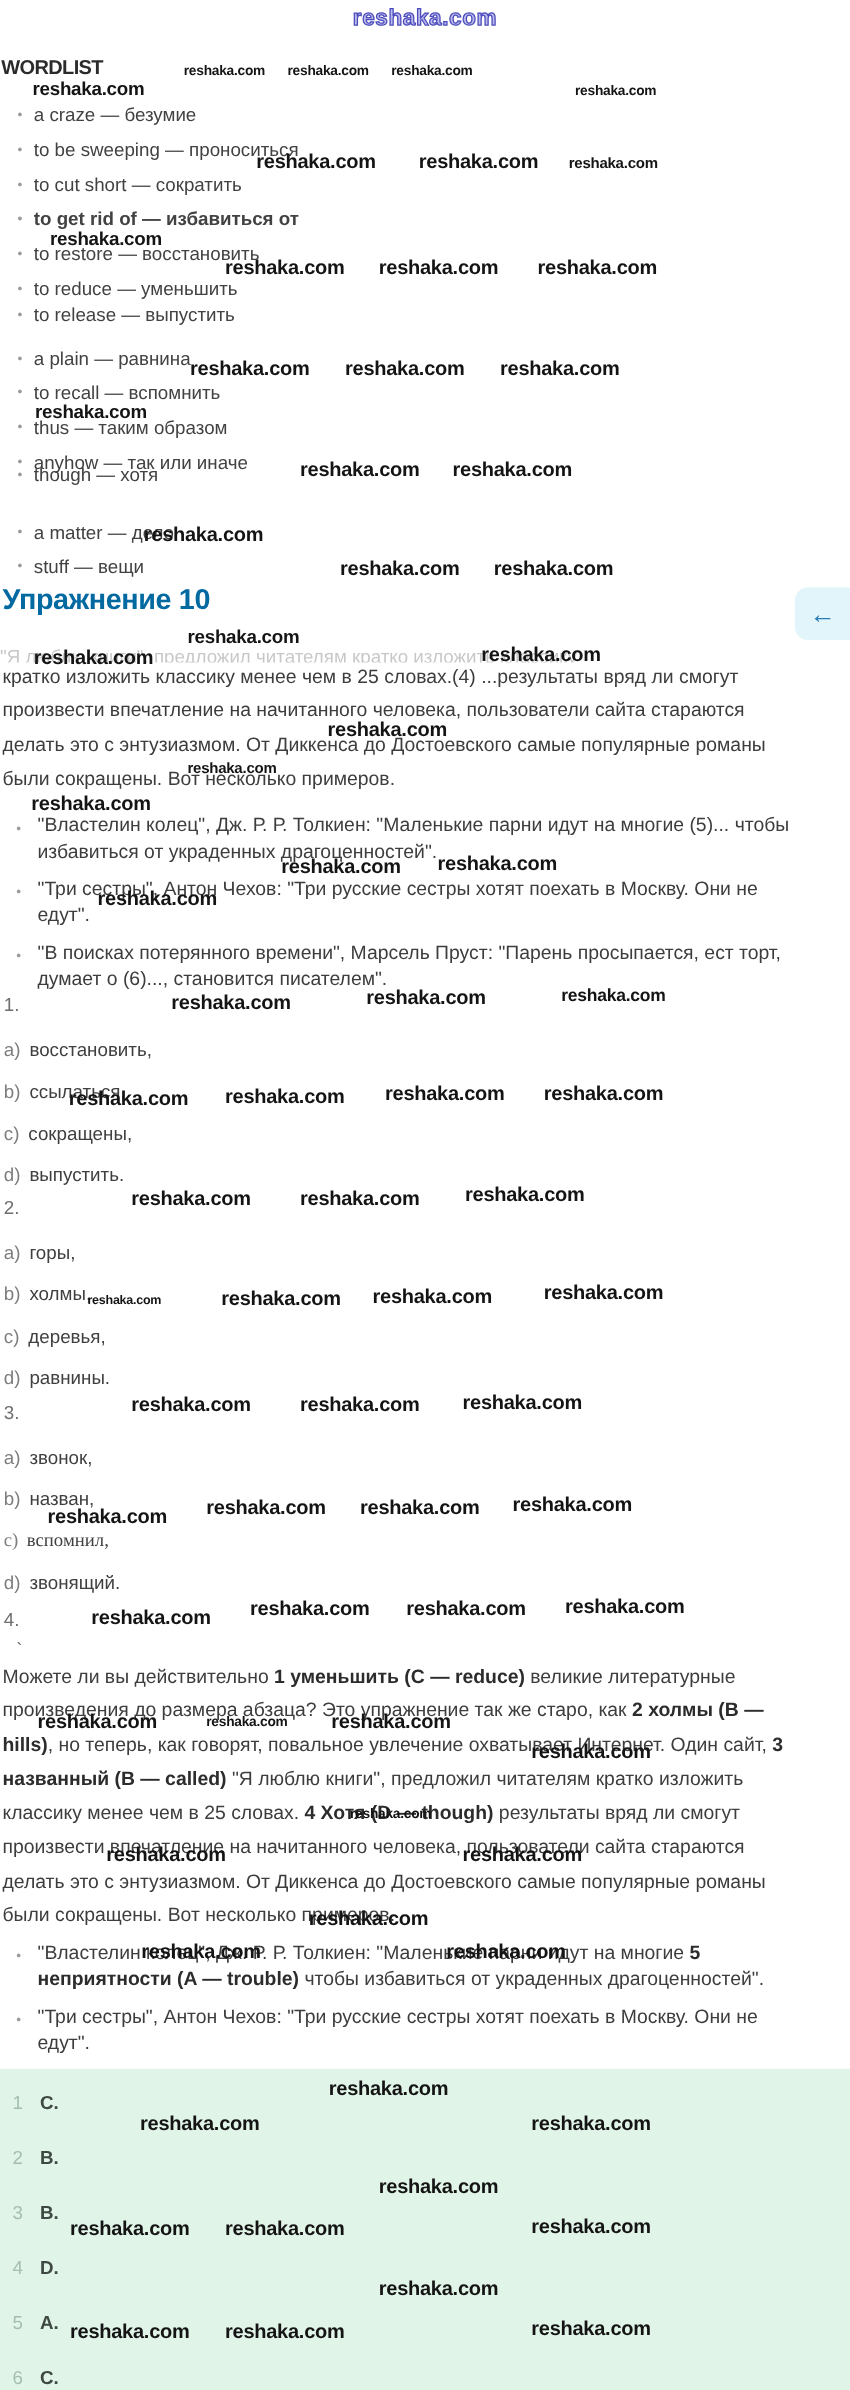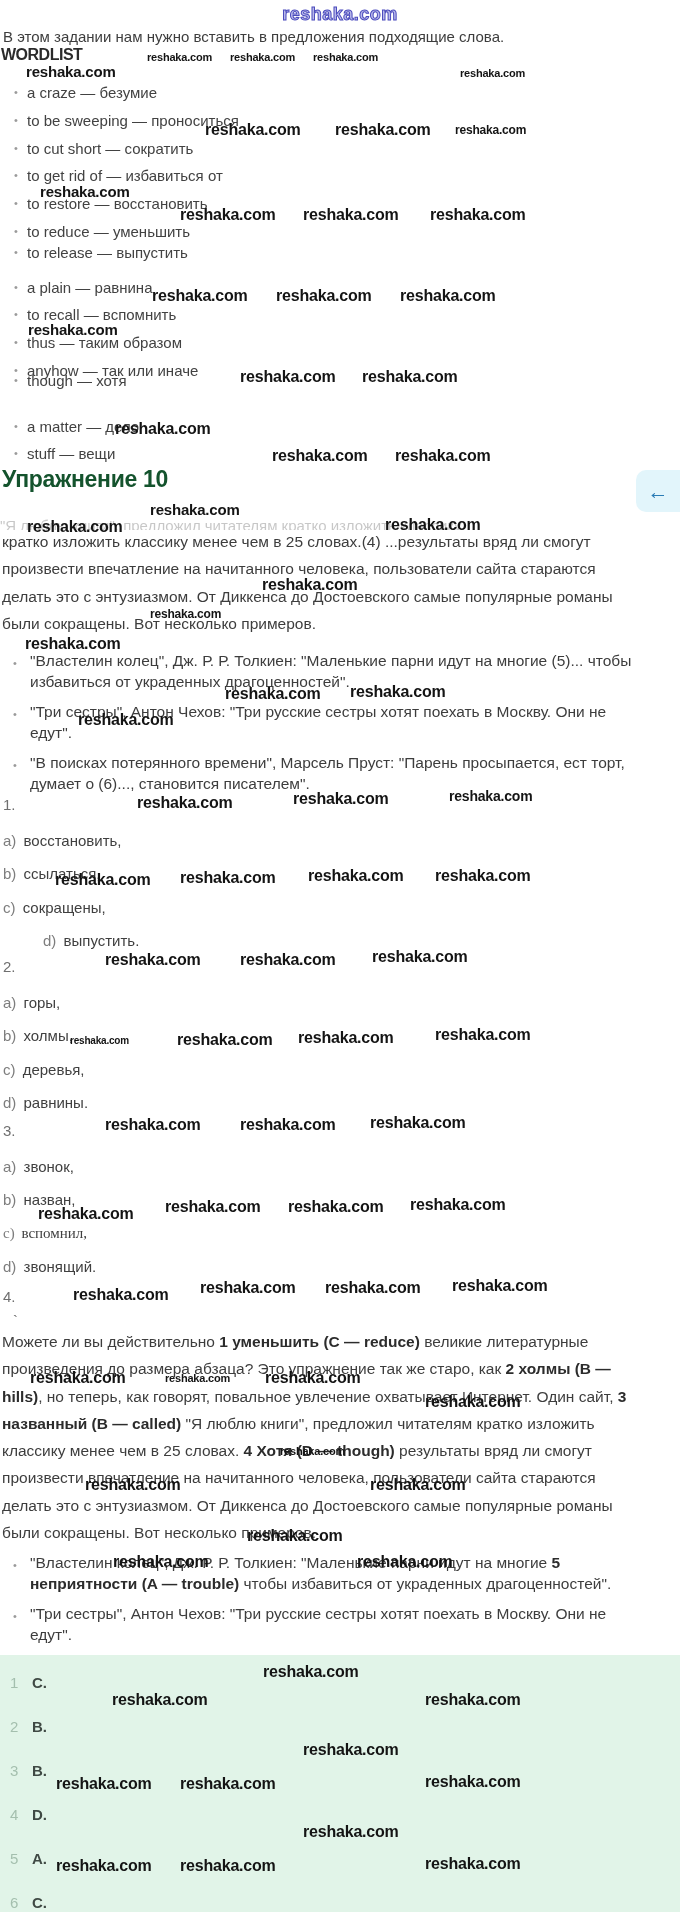--- a/index.html
+++ b/index.html
@@ -15,21 +15,21 @@
   }
   .logo{
     position:absolute;top:4px;left:0;right:0;text-align:center;
     font-size:18px;font-weight:700;letter-spacing:0.5px;
     color:#b9b9ea;-webkit-text-stroke:1px var(--logo_outline,#4b4bbd);
   }
   .intro{position:absolute;left:3px;top:28px;font-size:15px;color:var(--text);white-space:nowrap;}
   .wordlist-title{position:absolute;left:1px;top:46px;font-size:16px;font-weight:700;color:#2b2b2b;letter-spacing:-0.5px;}
   .wl-item{position:absolute;left:27px;font-size:15px;color:#424242;white-space:nowrap;}
   .wl-item::before{content:"\2022";position:absolute;left:-13px;top:2px;font-size:11px;color:#9a9a9a;}
-  .heading{position:absolute;left:2px;top:466px;font-size:23px;font-weight:700;color:#14532d;letter-spacing:-0.3px;}
+  .heading{position:absolute;left:2px;top:466px;font-size:23px;font-weight:700;color:#0369a1;letter-spacing:-0.3px;}
   .back-btn{
     position:absolute;right:0;top:470px;width:44px;height:42px;
     background:var(--button_bg,#e2f5fb);border-radius:10px 0 0 10px;
     display:flex;align-items:center;justify-content:center;cursor:pointer;
   }
   .back-btn .arrow{color:var(--button_arrow,#2a7cb5);font-size:21px;font-weight:700;line-height:1;}
   .clipped{
     position:absolute;left:0;top:517px;width:560px;height:13px;overflow:hidden;
     opacity:0.32;filter:blur(0.4px);font-size:15px;line-height:17px;color:#555;white-space:nowrap;
   }
@@ -55,29 +55,28 @@
   .ans-num{position:absolute;left:10px;color:var(--answer_number,#a4bfae);}
   .ans-letter{position:absolute;left:32px;color:var(--answer_letter,#3f4944);font-weight:600;}
 </style>
 </head>
 <body>
 
 <div class="page">
 
   <div class="logo">reshaka.com</div>
 
-  <div class="intro">В этом задании нам нужно вставить в предложения подходящие слова.</div>
 
   <div class="wordlist-title">WORDLIST</div>
 
   <div>
       <div class="wl-item" style="top: 84px;">a craze — безумие</div>
       <div class="wl-item" style="top: 111.8px;">to be sweeping — проноситься</div>
       <div class="wl-item" style="top: 139.6px;">to cut short — сократить</div>
-      <div class="wl-item" style="top: 167.4px;">to get rid of — избавиться от</div>
+      <div class="wl-item" style="top: 167.4px; font-weight: bold;">to get rid of — избавиться от</div>
       <div class="wl-item" style="top: 195.2px;">to restore — восстановить</div>
       <div class="wl-item" style="top: 223px;">to reduce — уменьшить</div>
       <div class="wl-item" style="top: 244px;">to release — выпустить</div>
       <div class="wl-item" style="top: 278.6px;">a plain — равнина</div>
       <div class="wl-item" style="top: 306.4px;">to recall — вспомнить</div>
       <div class="wl-item" style="top: 334.2px;">thus — таким образом</div>
       <div class="wl-item" style="top: 362px;">anyhow — так или иначе</div>
       <div class="wl-item" style="top: 372px;">though — хотя</div>
       <div class="wl-item" style="top: 417.6px;">a matter — дело</div>
       <div class="wl-item" style="top: 445.4px;">stuff — вещи</div>
@@ -98,21 +97,21 @@
       <div class="bi">"Три сестры", Антон Чехов: "Три русские сестры хотят поехать в Москву. Они не едут".</div>
       <div class="bi">"В поисках потерянного времени", Марсель Пруст: "Парень просыпается, ест торт, думает о (6)..., становится писателем".</div>
     </div>
 
   <div>
       <div class="q" style="top: 796px;">
         <div class="q-num">1.</div>
         <div class="opt" style="top: 36px; text-align: right;"><span class="m">a)</span><span> восстановить,</span></div>
         <div class="opt" style="top: 69px;"><span class="m">b)</span><span> ссылаться,</span></div>
         <div class="opt" style="top: 103px;"><span class="m">c)</span><span> сокращены,</span></div>
-        <div class="opt" style="top: 136px; margin-left: 40px;"><span class="m">d)</span><span> выпустить.</span></div>
+        <div class="opt" style="top: 136px;"><span class="m">d)</span><span> выпустить.</span></div>
       </div>
       <div class="q" style="top: 958px;">
         <div class="q-num">2.</div>
         <div class="opt" style="top: 36px;"><span class="m">a)</span><span> горы,</span></div>
         <div class="opt" style="top: 69px;"><span class="m">b)</span><span> холмы,</span></div>
         <div class="opt" style="top: 103px;"><span class="m">c)</span><span> деревья,</span></div>
         <div class="opt" style="top: 136px;"><span class="m">d)</span><span> равнины.</span></div>
       </div>
       <div class="q" style="top: 1122px;">
         <div class="q-num">3.</div>

